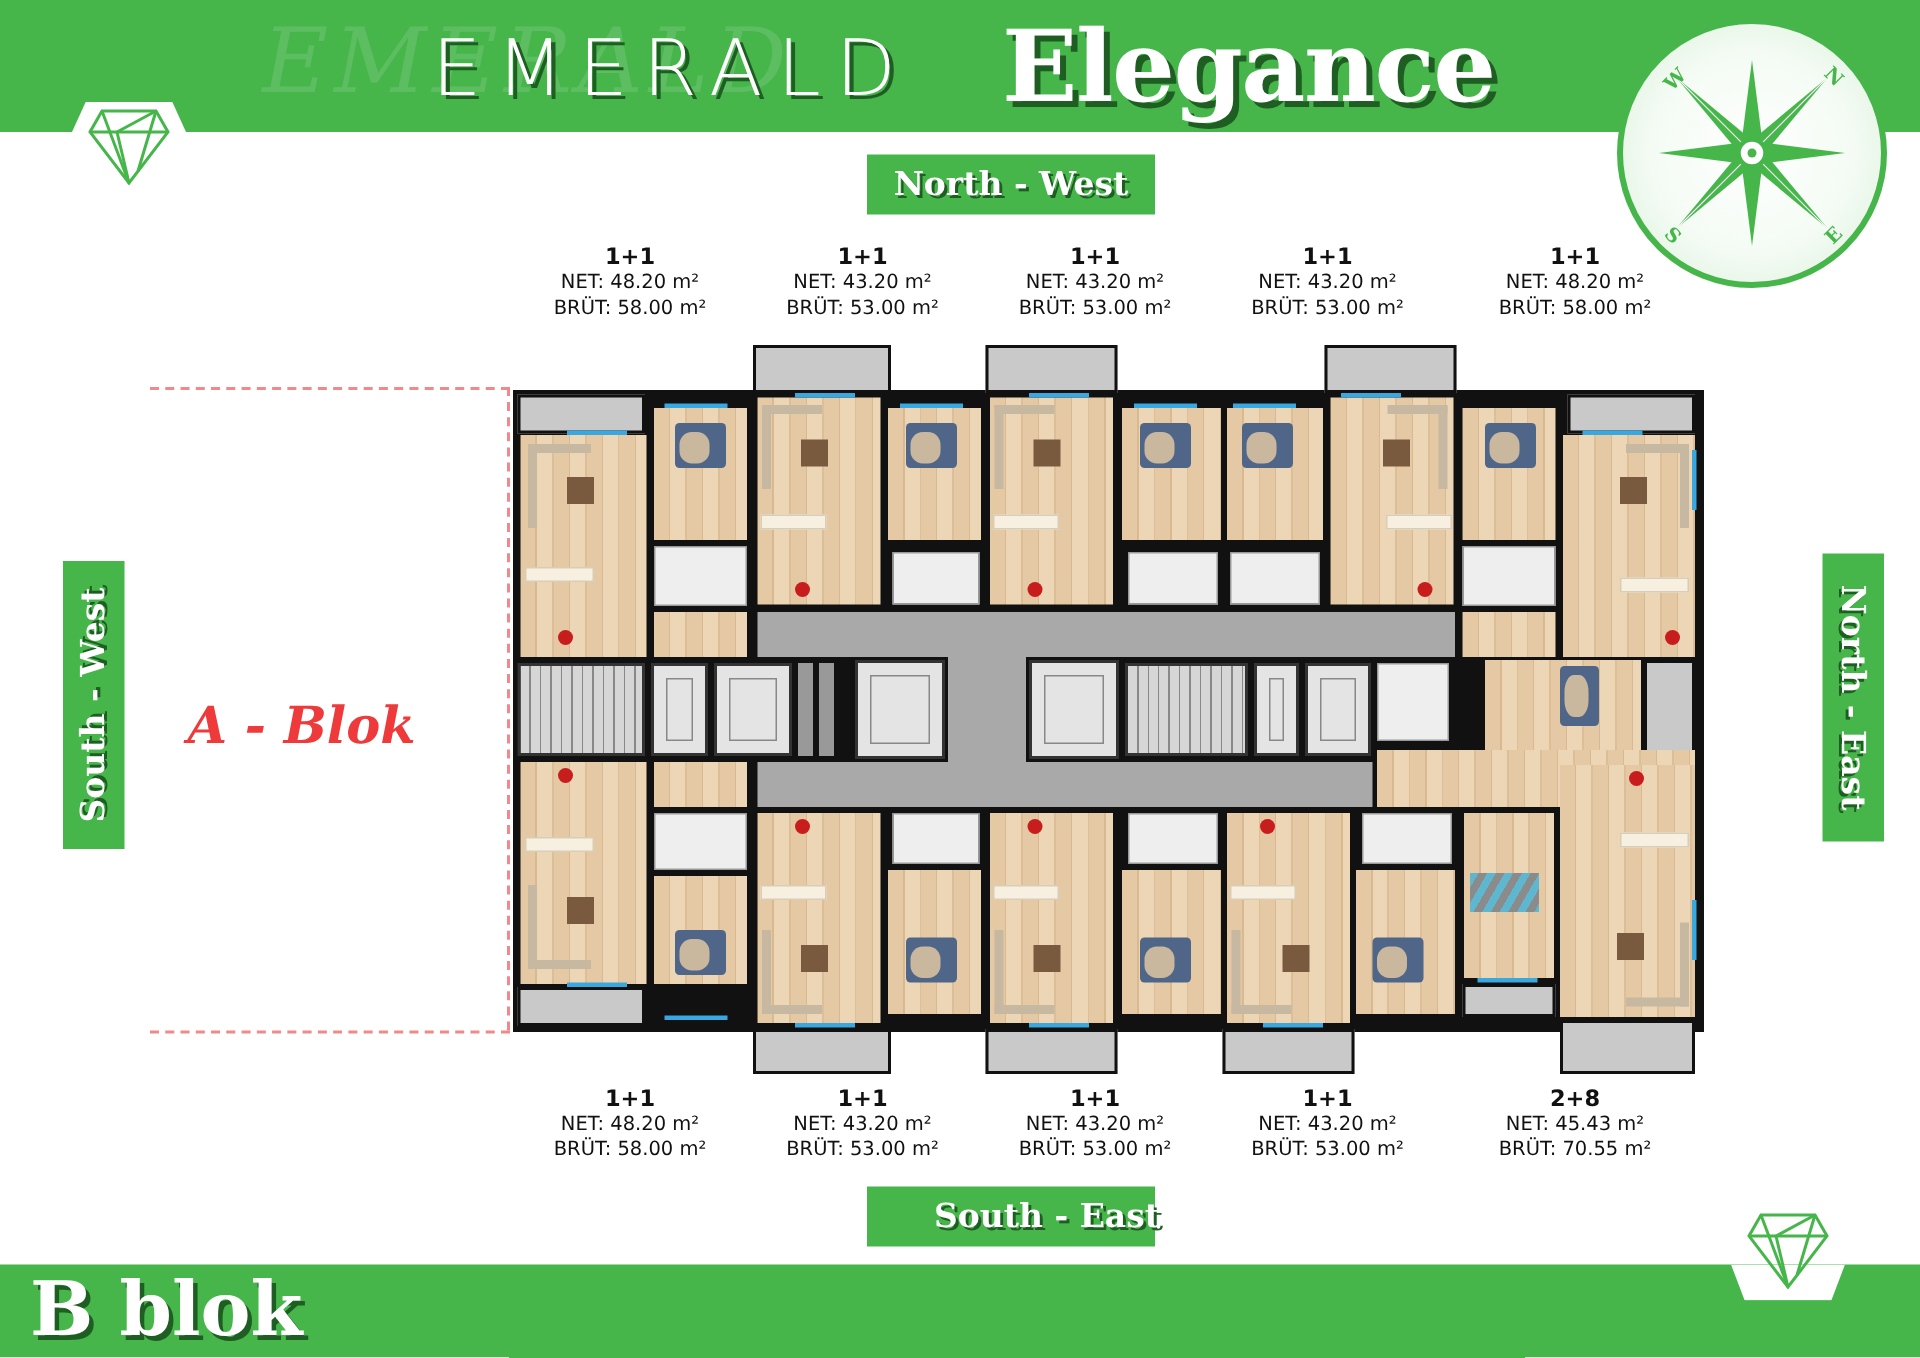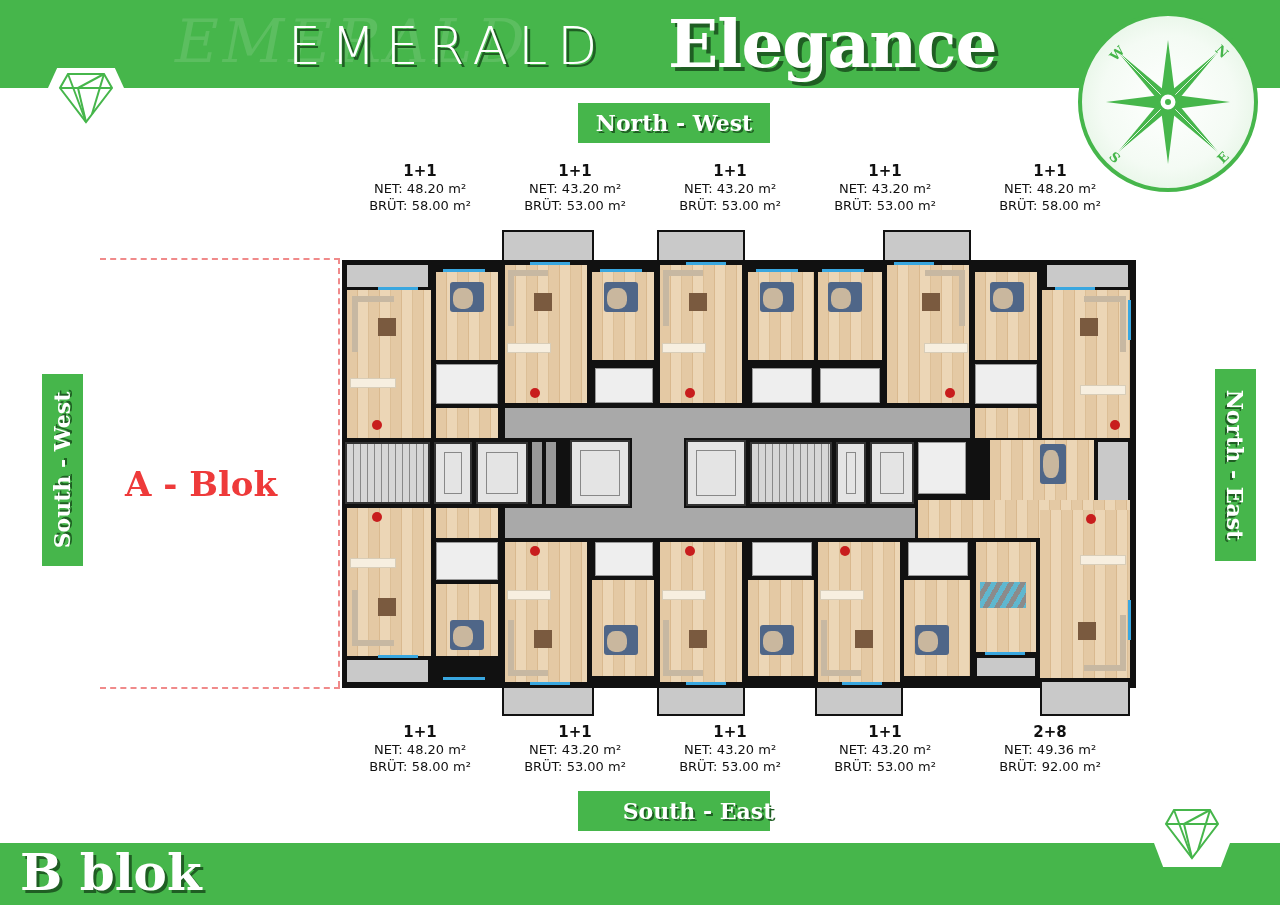--- a/index.html
+++ b/index.html
@@ -21,21 +21,21 @@
   .compass-letter { position: absolute; font-family: "DejaVu Serif", serif; font-size: 13px; color: #46b64b; font-weight: bold; }
 
   .dir-tag { position: absolute; background: #46b64b; color: #fff; font-family: "DejaVu Serif", serif; font-weight: bold; font-size: 22px; text-shadow: 2px 2px 0 #1f5e23; display: flex; align-items: center; justify-content: center; white-space: nowrap; }
   .dir-tag.vert span { transform: rotate(-90deg); display: inline-block; }
   .dir-tag.vert-cw span { transform: rotate(90deg); display: inline-block; }
 
   .unit-label { position: absolute; width: 130px; text-align: center; font-family: "DejaVu Sans", sans-serif; color: #111; }
   .unit-label .type { font-weight: bold; font-size: 15px; line-height: 18px; }
   .unit-label .net, .unit-label .brut { font-size: 13px; line-height: 17px; }
 
-  .a-blok { position: absolute; left: 125px; top: 464px; font-family: "DejaVu Serif", serif; font-weight: bold; font-size: 34px; color: #ee3a3a; }
+  .a-blok { position: absolute; left: 125px; top: 464px; font-family: "DejaVu Serif", serif; font-weight: bold; font-size: 34px; color: #ee3a3a; font-style: italic; }
   .dash-h { position: absolute; height: 0; border-top: 2px dashed #f08a8a; }
   .dash-v { position: absolute; width: 0; border-left: 2px dashed #f08a8a; }
 
   .b-blok { position: absolute; left: 20px; top: 842px; font-family: "DejaVu Serif", serif; font-weight: bold; font-size: 50px; color: #fff; text-shadow: 3px 3px 0 #1f5e23; line-height: 62px; }
 
   
   .plan { position: absolute; left: 0; top: 0; width: 1280px; height: 905px; pointer-events: none; }
   .wall { position: absolute; background: #111; }
   .room { position: absolute; background: repeating-linear-gradient(90deg, #e4c9a4 0px, #e4c9a4 10px, #d9b98f 10px, #d9b98f 11px, #ecd6b6 11px, #ecd6b6 21px, #dcbf97 21px, #dcbf97 22px); }
   .balcony { position: absolute; background: #c9c9c9; border: 2px solid #111; display: flex; align-items: center; justify-content: center; font-size: 4px; color: #333; }
@@ -156,22 +156,22 @@
   <div class="net">NET: 43.20 m²</div>
   <div class="brut">BRÜT: 53.00 m²</div>
 </div>
 <div class="unit-label" style="left:820px; top:723px;">
   <div class="type">1+1</div>
   <div class="net">NET: 43.20 m²</div>
   <div class="brut">BRÜT: 53.00 m²</div>
 </div>
 <div class="unit-label" style="left:985px; top:723px;">
   <div class="type">2+8</div>
-  <div class="net">NET: 49.36 m²</div>
-  <div class="brut">BRÜT: 92.00 m²</div>
+  <div class="net">NET: 45.43 m²</div>
+  <div class="brut">BRÜT: 70.55 m²</div>
 </div>
 
 <div class="plan">
 
   <div class="wall" style="left:342px; top:260px; width:794px; height:428px; background:#111;"></div>
 
   <div class="room" style="left:347px; top:290px; width:84px; height:148px;"></div>
   <div class="room" style="left:436px; top:272px; width:62px; height:88px;"></div>
   <div class="bath" style="left:436px; top:364px; width:62px; height:40px;"></div>
   <div class="room" style="left:436px; top:408px; width:62px; height:30px;"></div>

